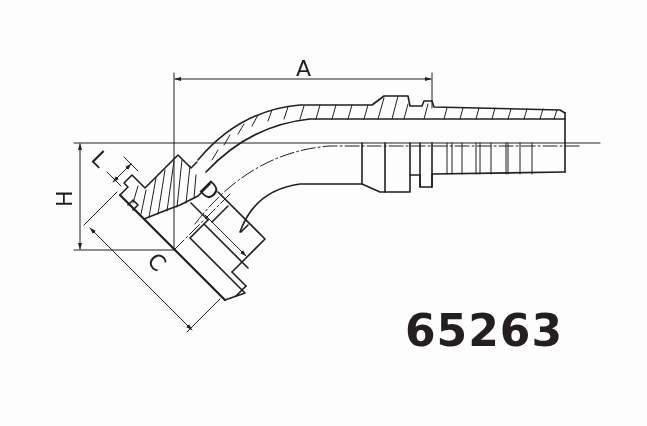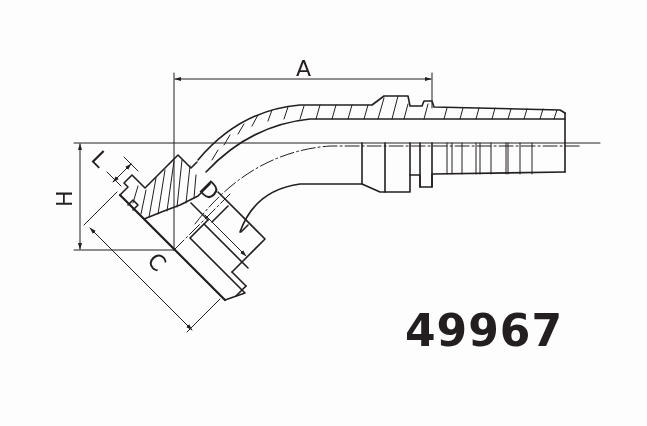--- a/index.html
+++ b/index.html
@@ -148,13 +148,13 @@
     <path class="ln med" d="M 204 224 L 190 238 L 245 293 L 225 300"></path>
     <line class="ln med" x1="232" y1="272" x2="246" y2="286"></line>
     <line class="ln med" x1="246" y1="286" x2="236" y2="296"></line>
 
     <line class="ln med" x1="241" y1="232" x2="248" y2="225"></line>
   </g>
 
   </svg>
 <div></div>
 
-<div class="part-number">49967</div>
+<div class="part-number">65263</div>
 
 </body></html>

